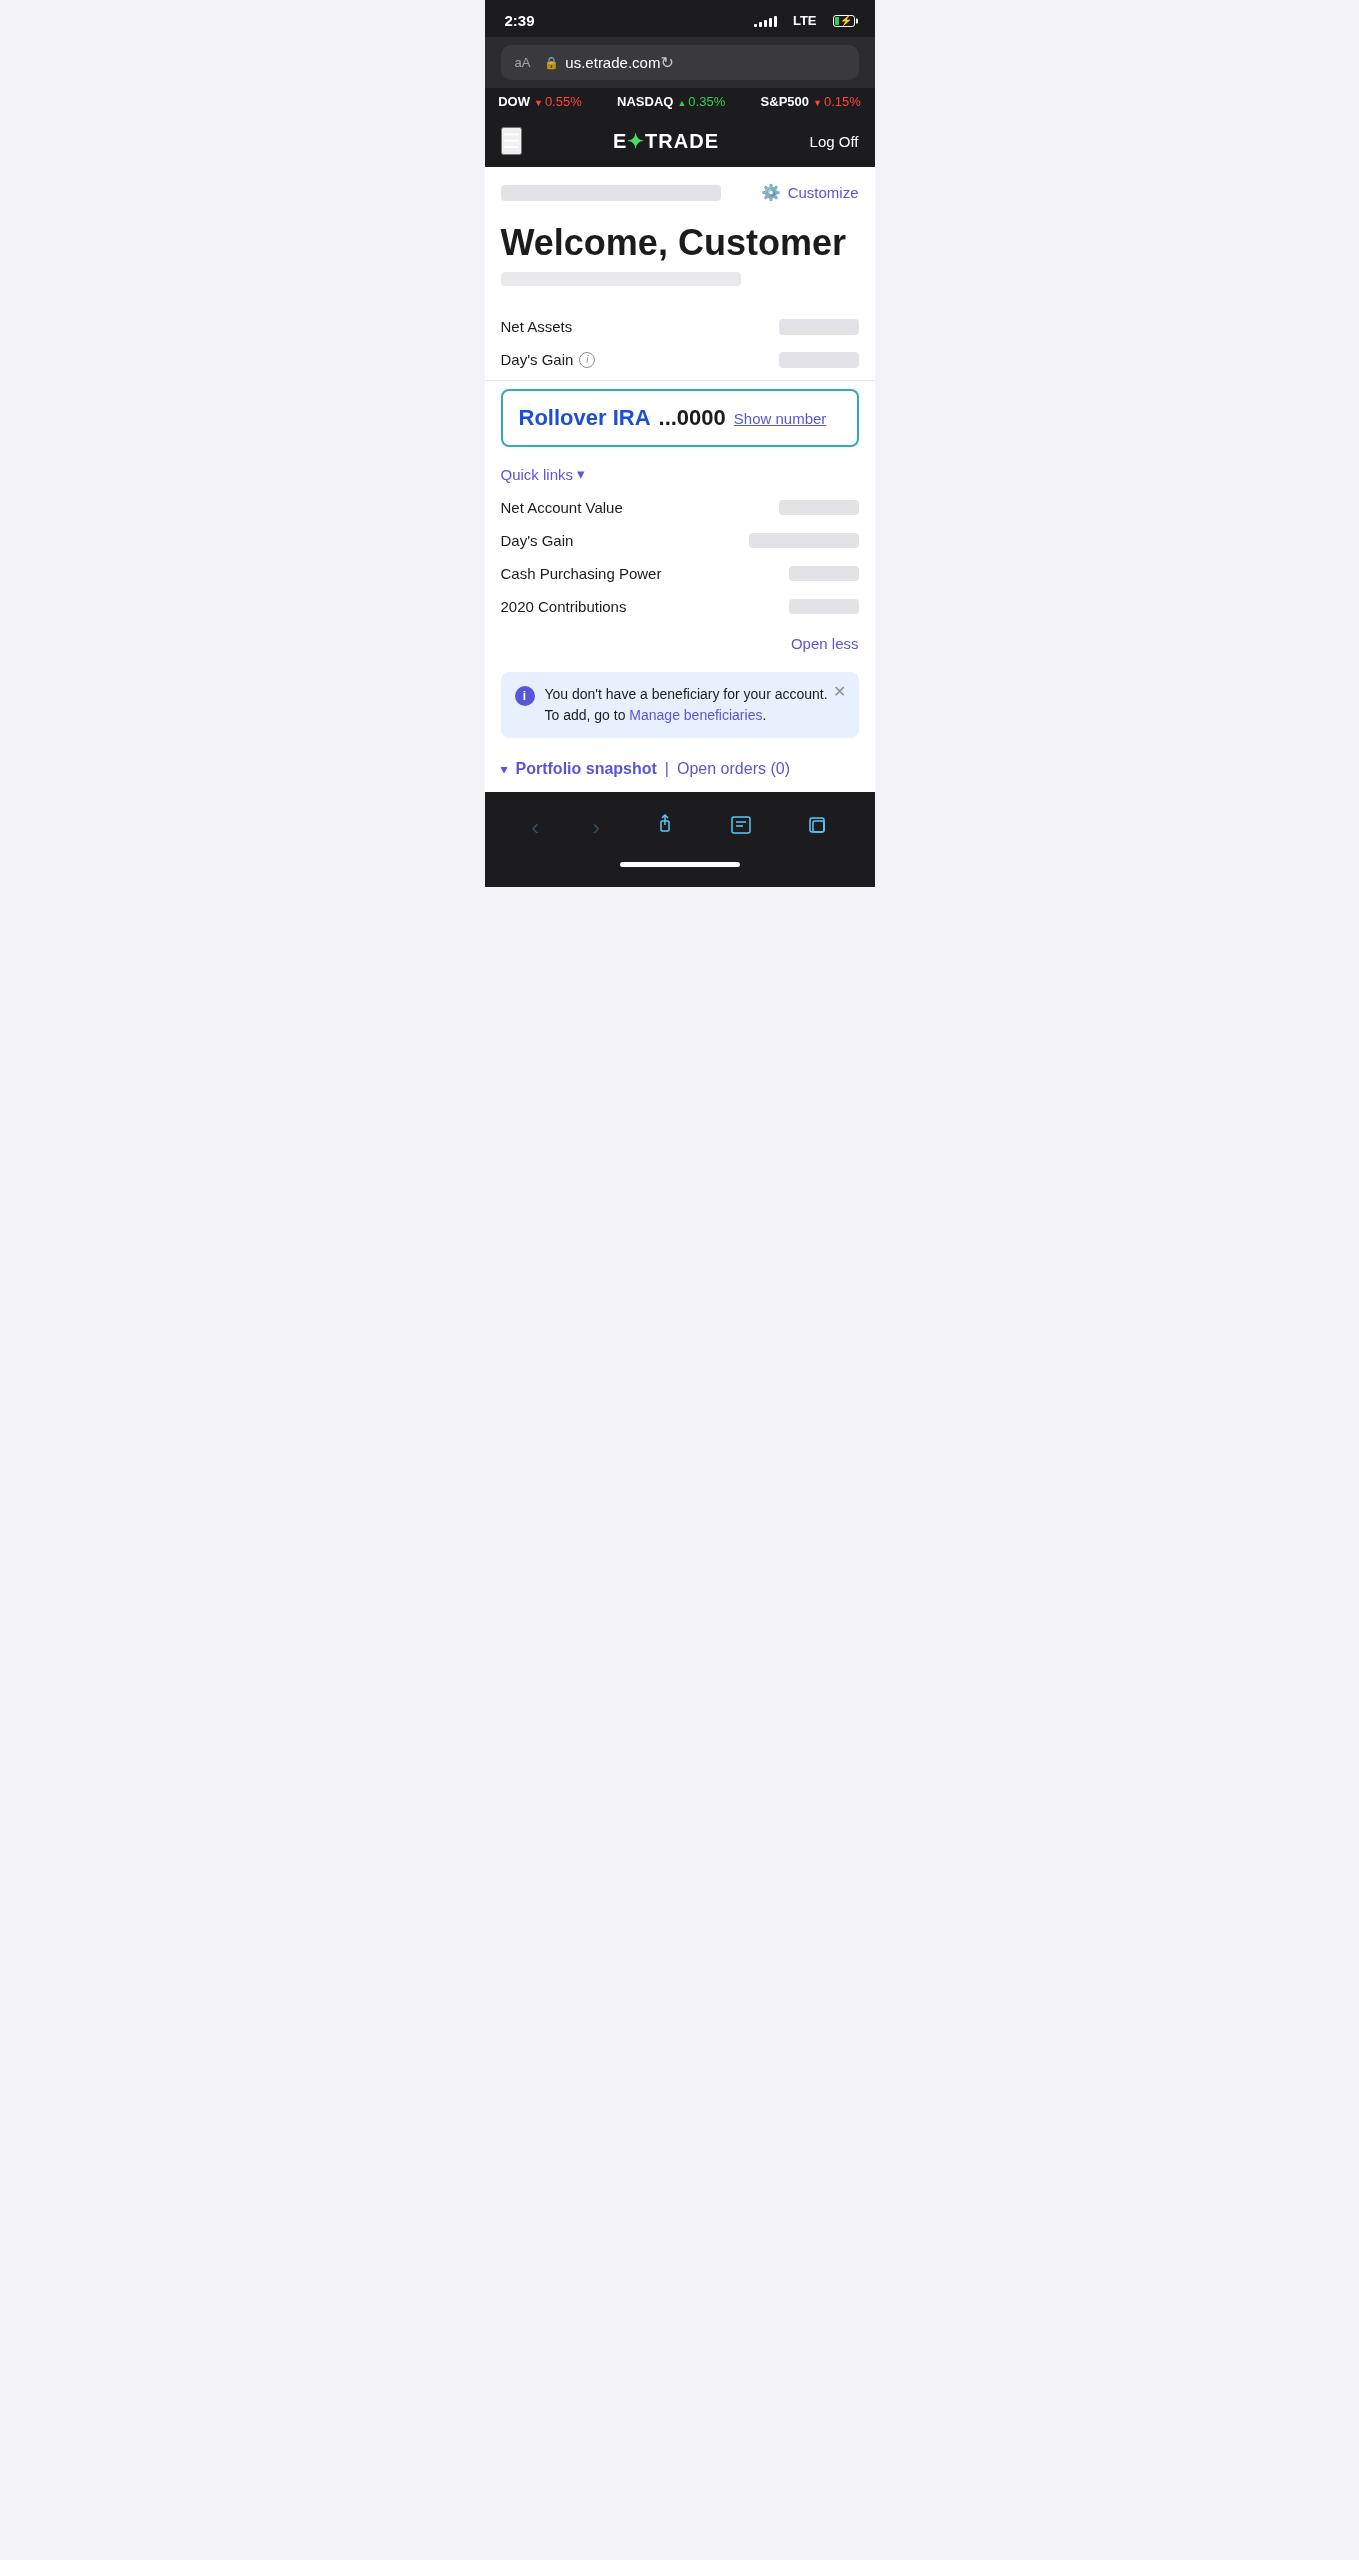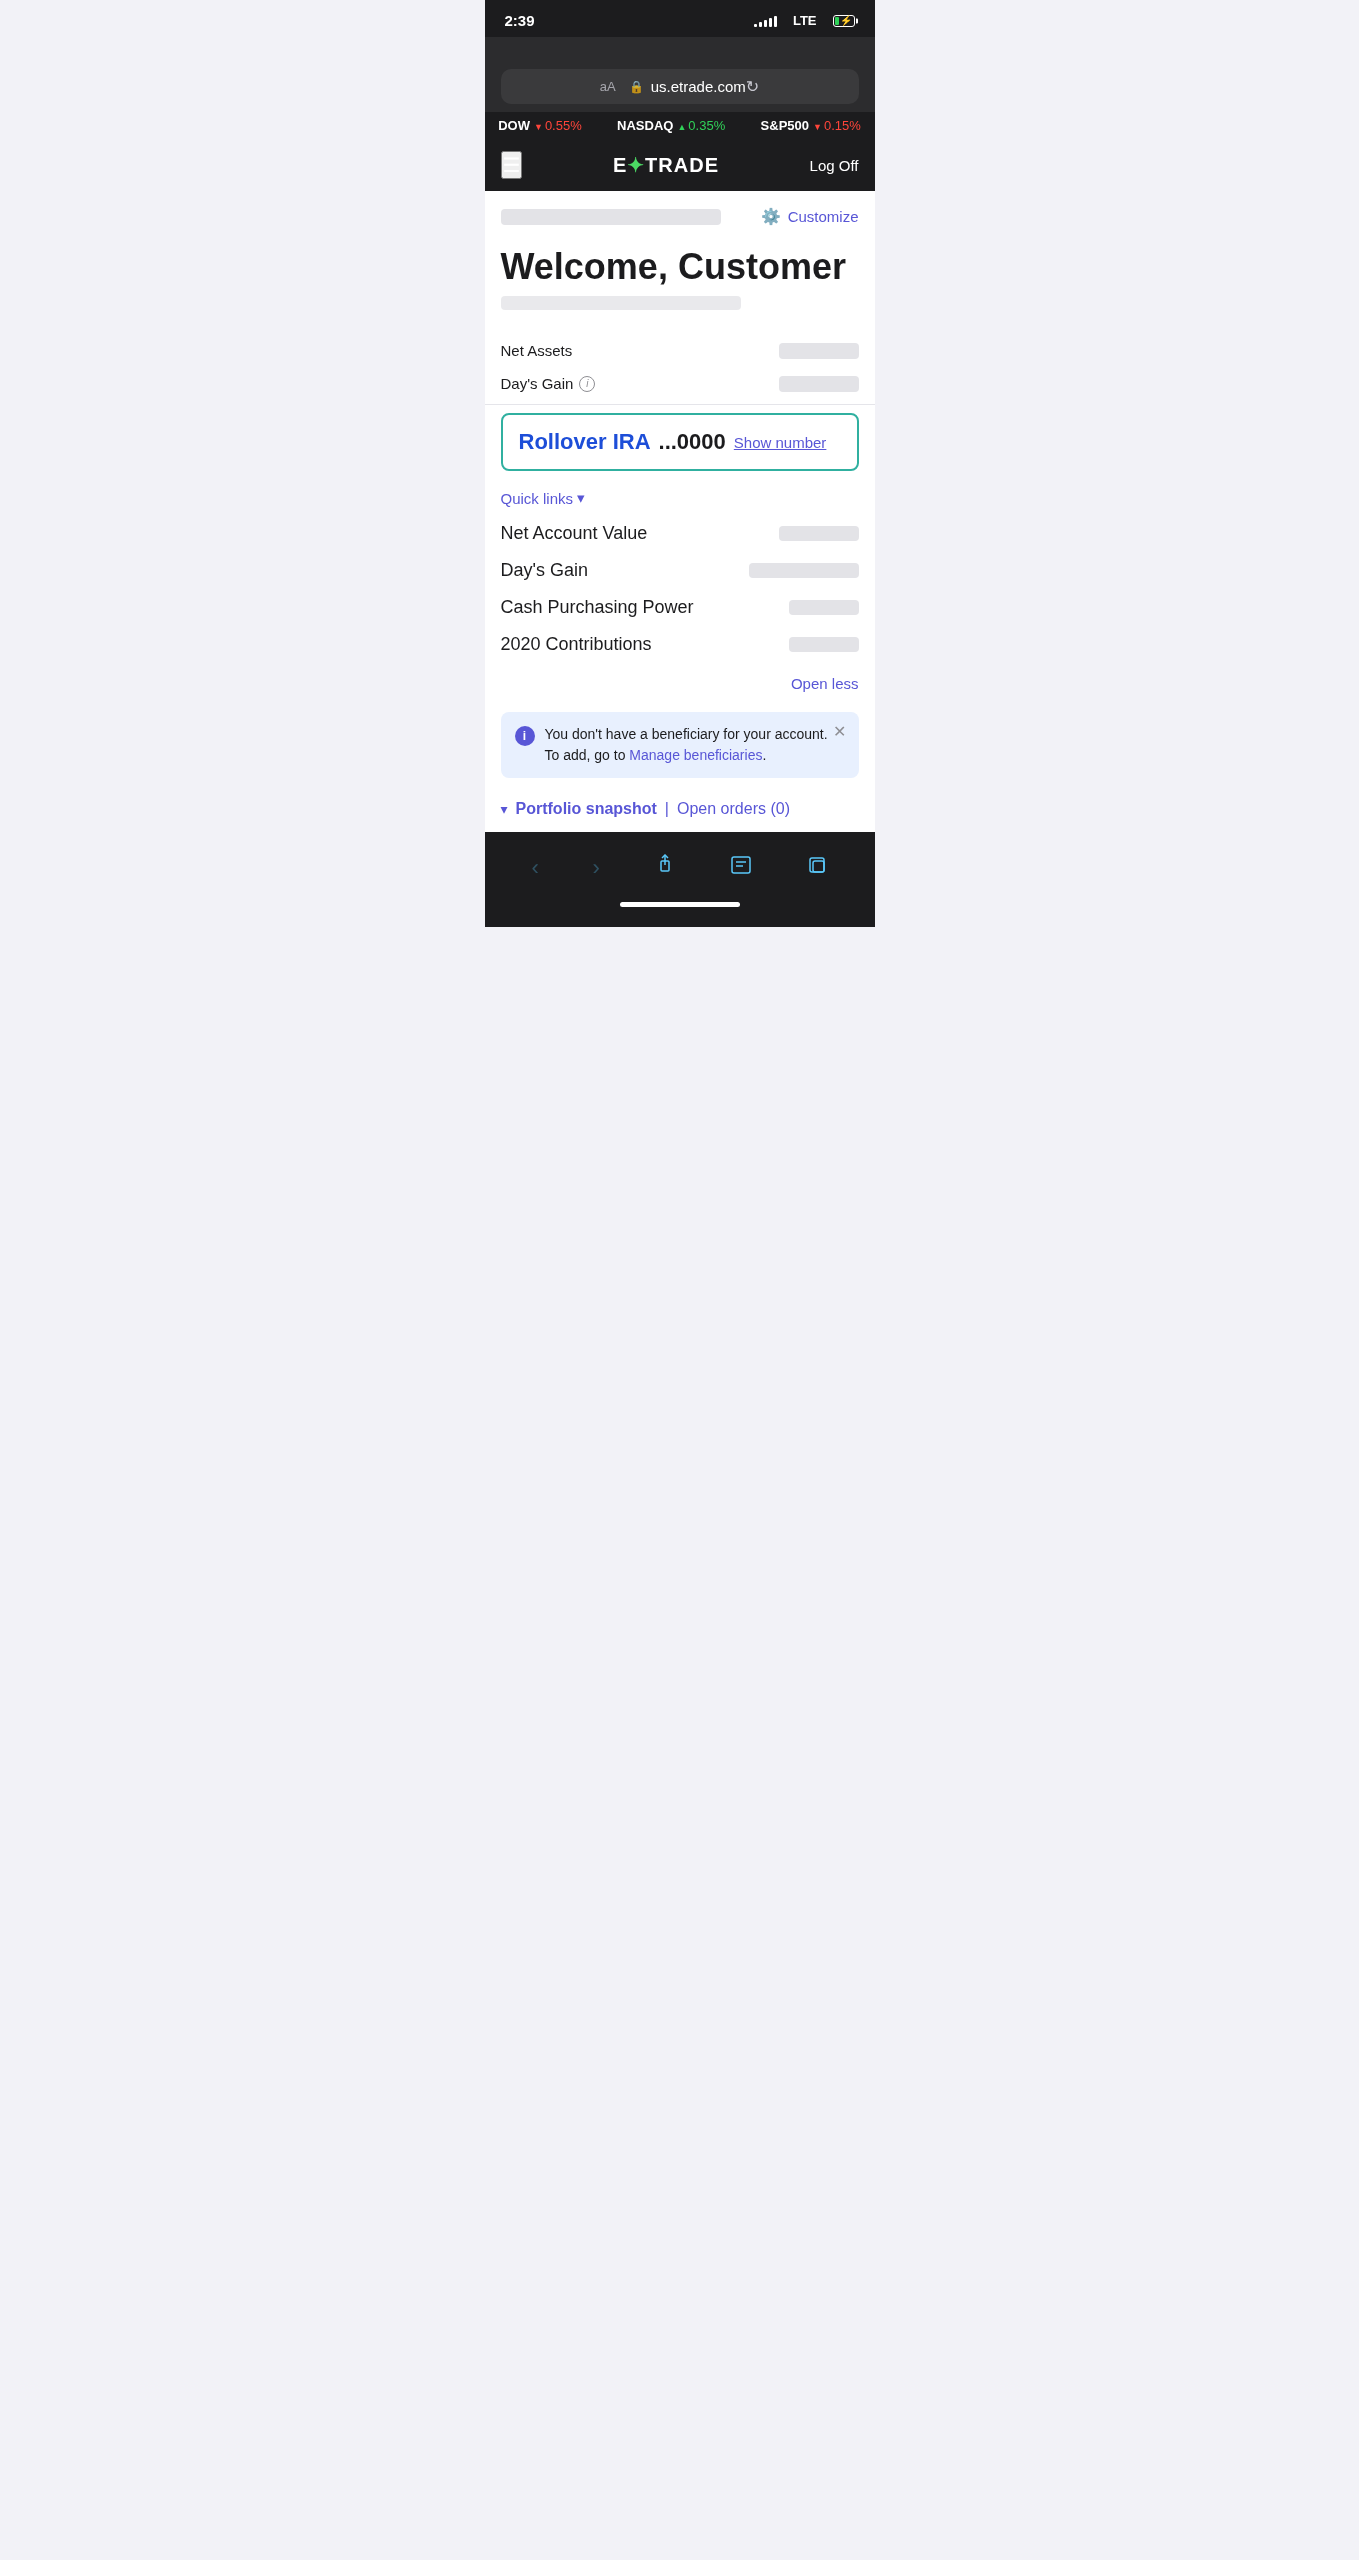--- a/index.html
+++ b/index.html
@@ -78,23 +78,22 @@
     
     .address-bar {
       background: #2c2c2e;
       padding: 8px 16px;
     }
     .address-bar-inner {
       background: #3a3a3c;
       border-radius: 10px;
       display: flex;
       align-items: center;
-      justify-content: center;
+      justify-content: flex-start;
       padding: 8px 14px;
-      margin-top: 24px;
     }
     .address-text {
       display: flex;
       align-items: center;
       gap: 6px;
       color: white;
       font-size: 15px;
     }
     .aa-text {
       color: #ebebf5;
@@ -332,21 +331,21 @@
     .account-stats {
       padding: 4px 16px;
     }
     .account-stat-row {
       display: flex;
       justify-content: space-between;
       align-items: center;
       padding: 8px 0;
     }
     .account-stat-label {
-      font-size: 18px;
+      font-size: 15px;
       color: #1c1c1e;
     }
     .account-stat-value-blurred {
       background: #c8c8d0;
       border-radius: 4px;
       height: 15px;
       opacity: 0.5;
     }
     .wide-blur { width: 110px; }
     .med-blur { width: 80px; }

